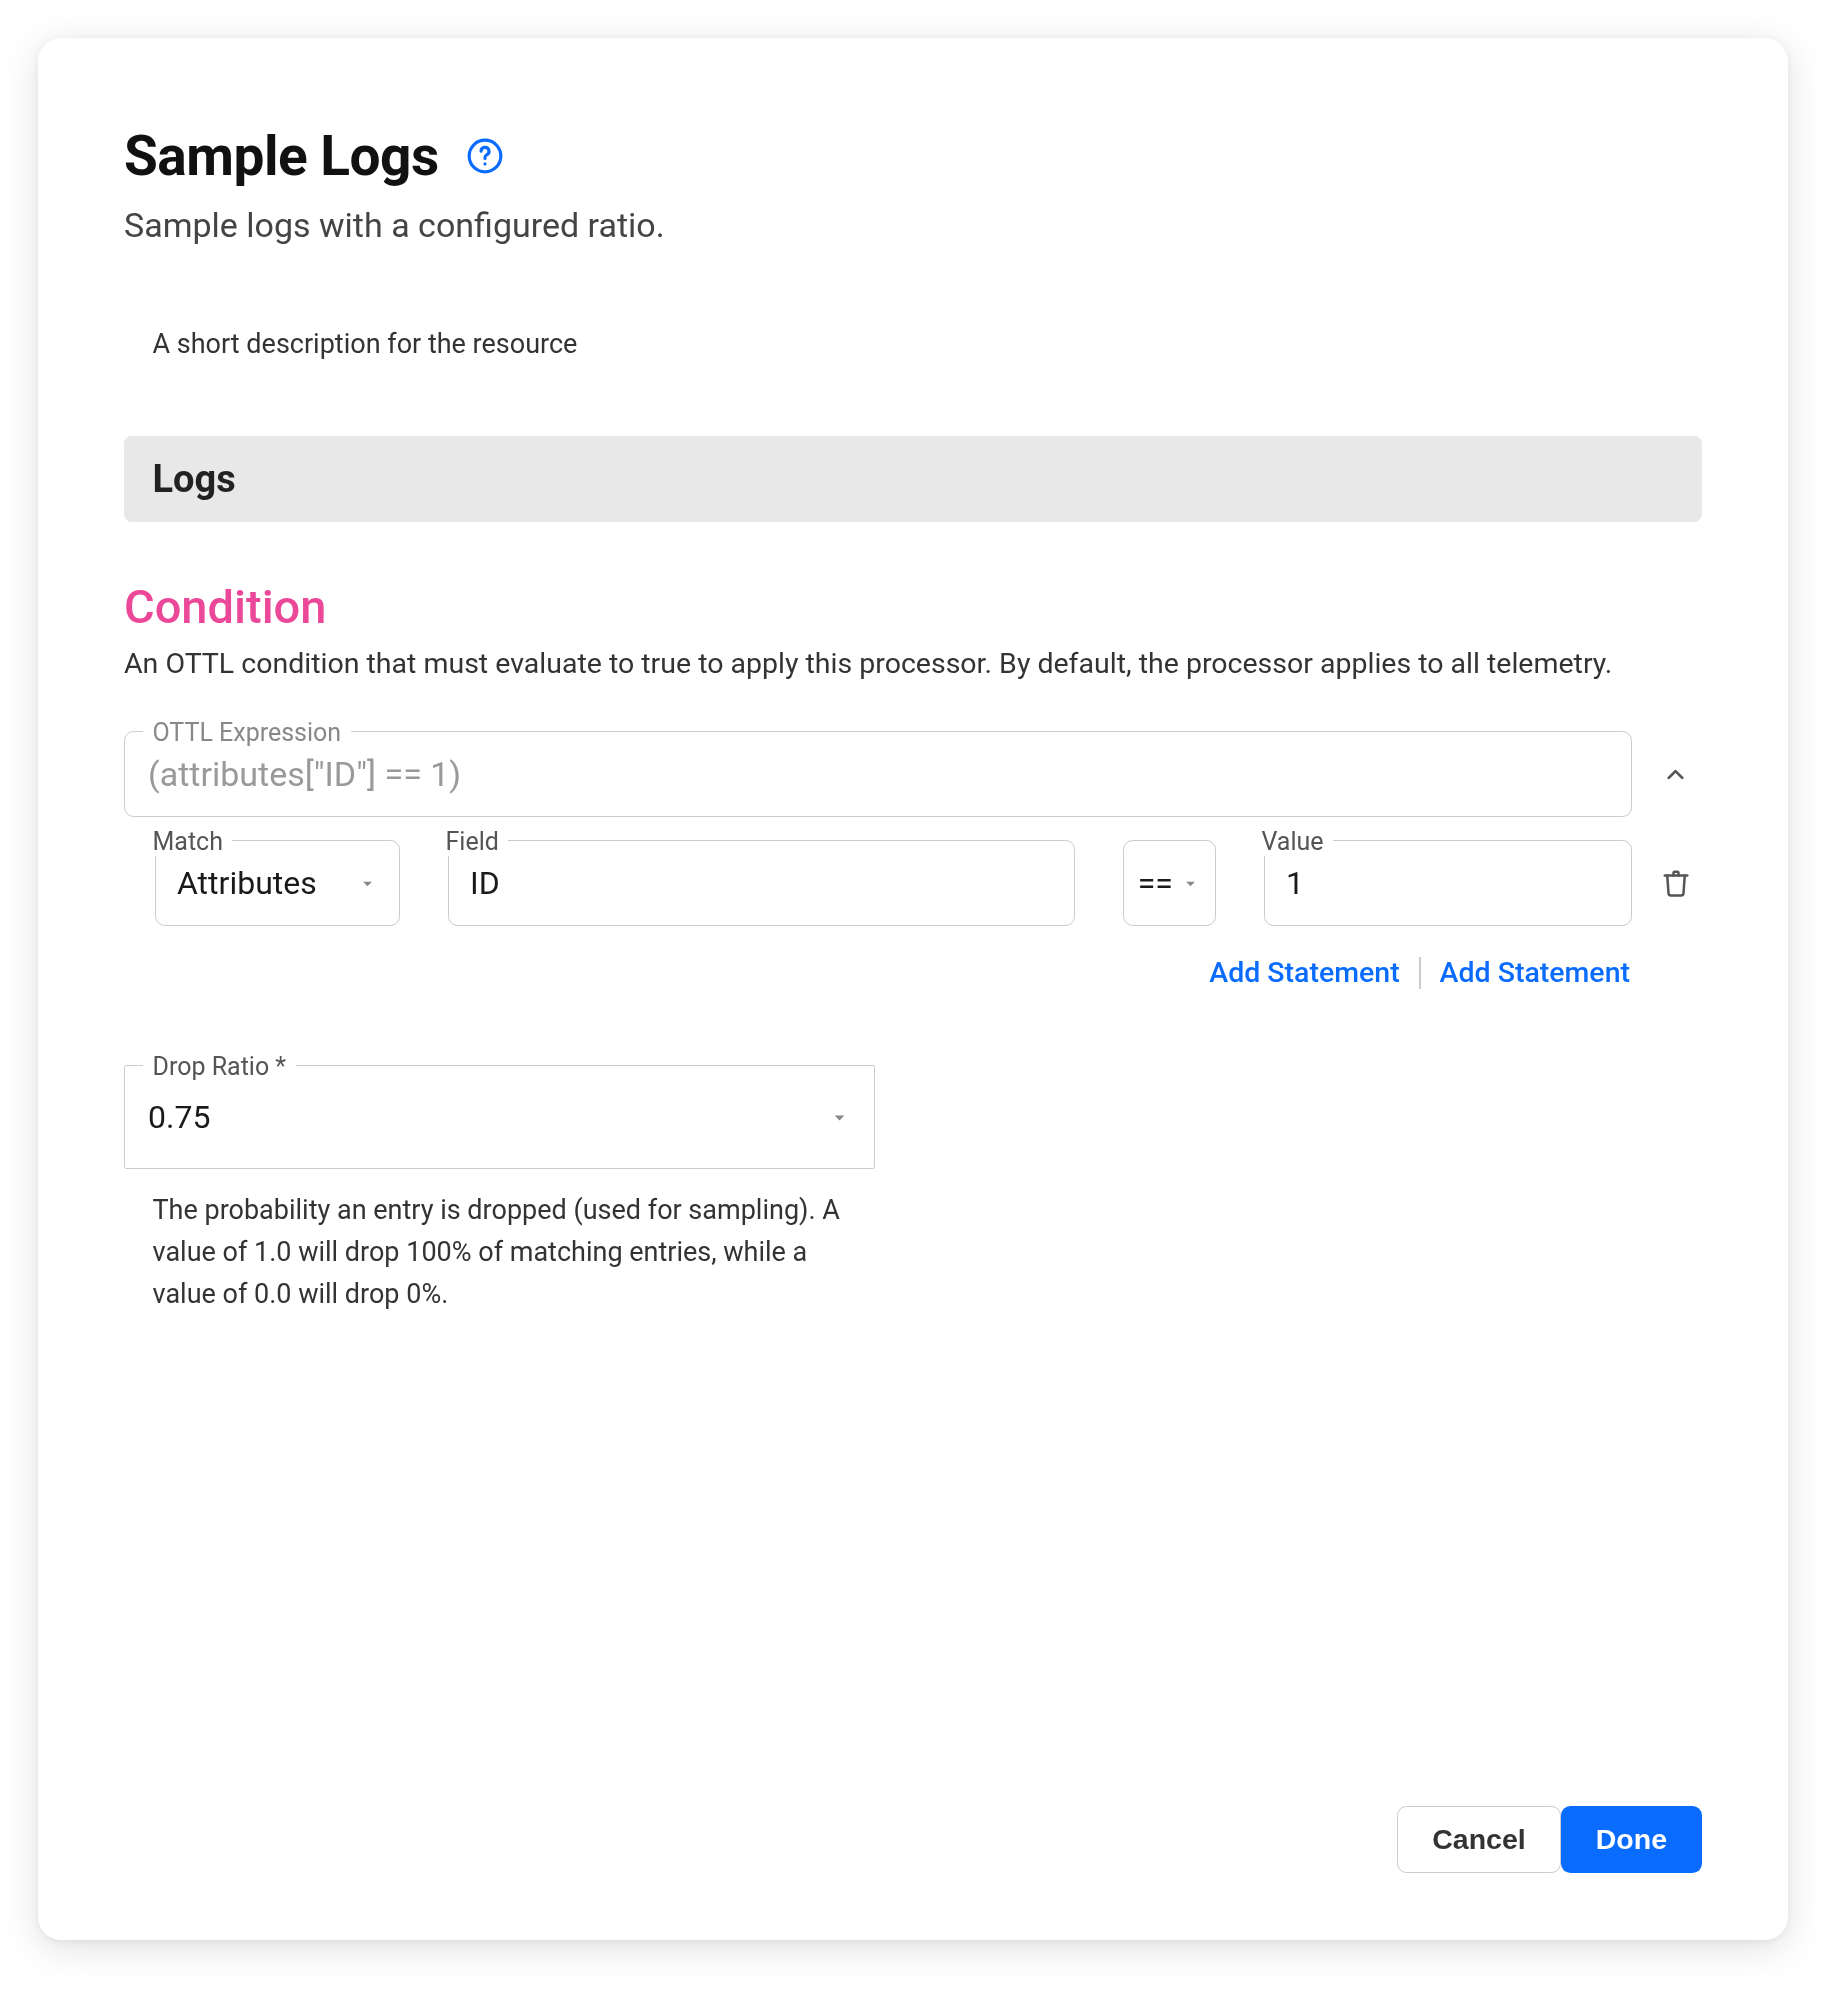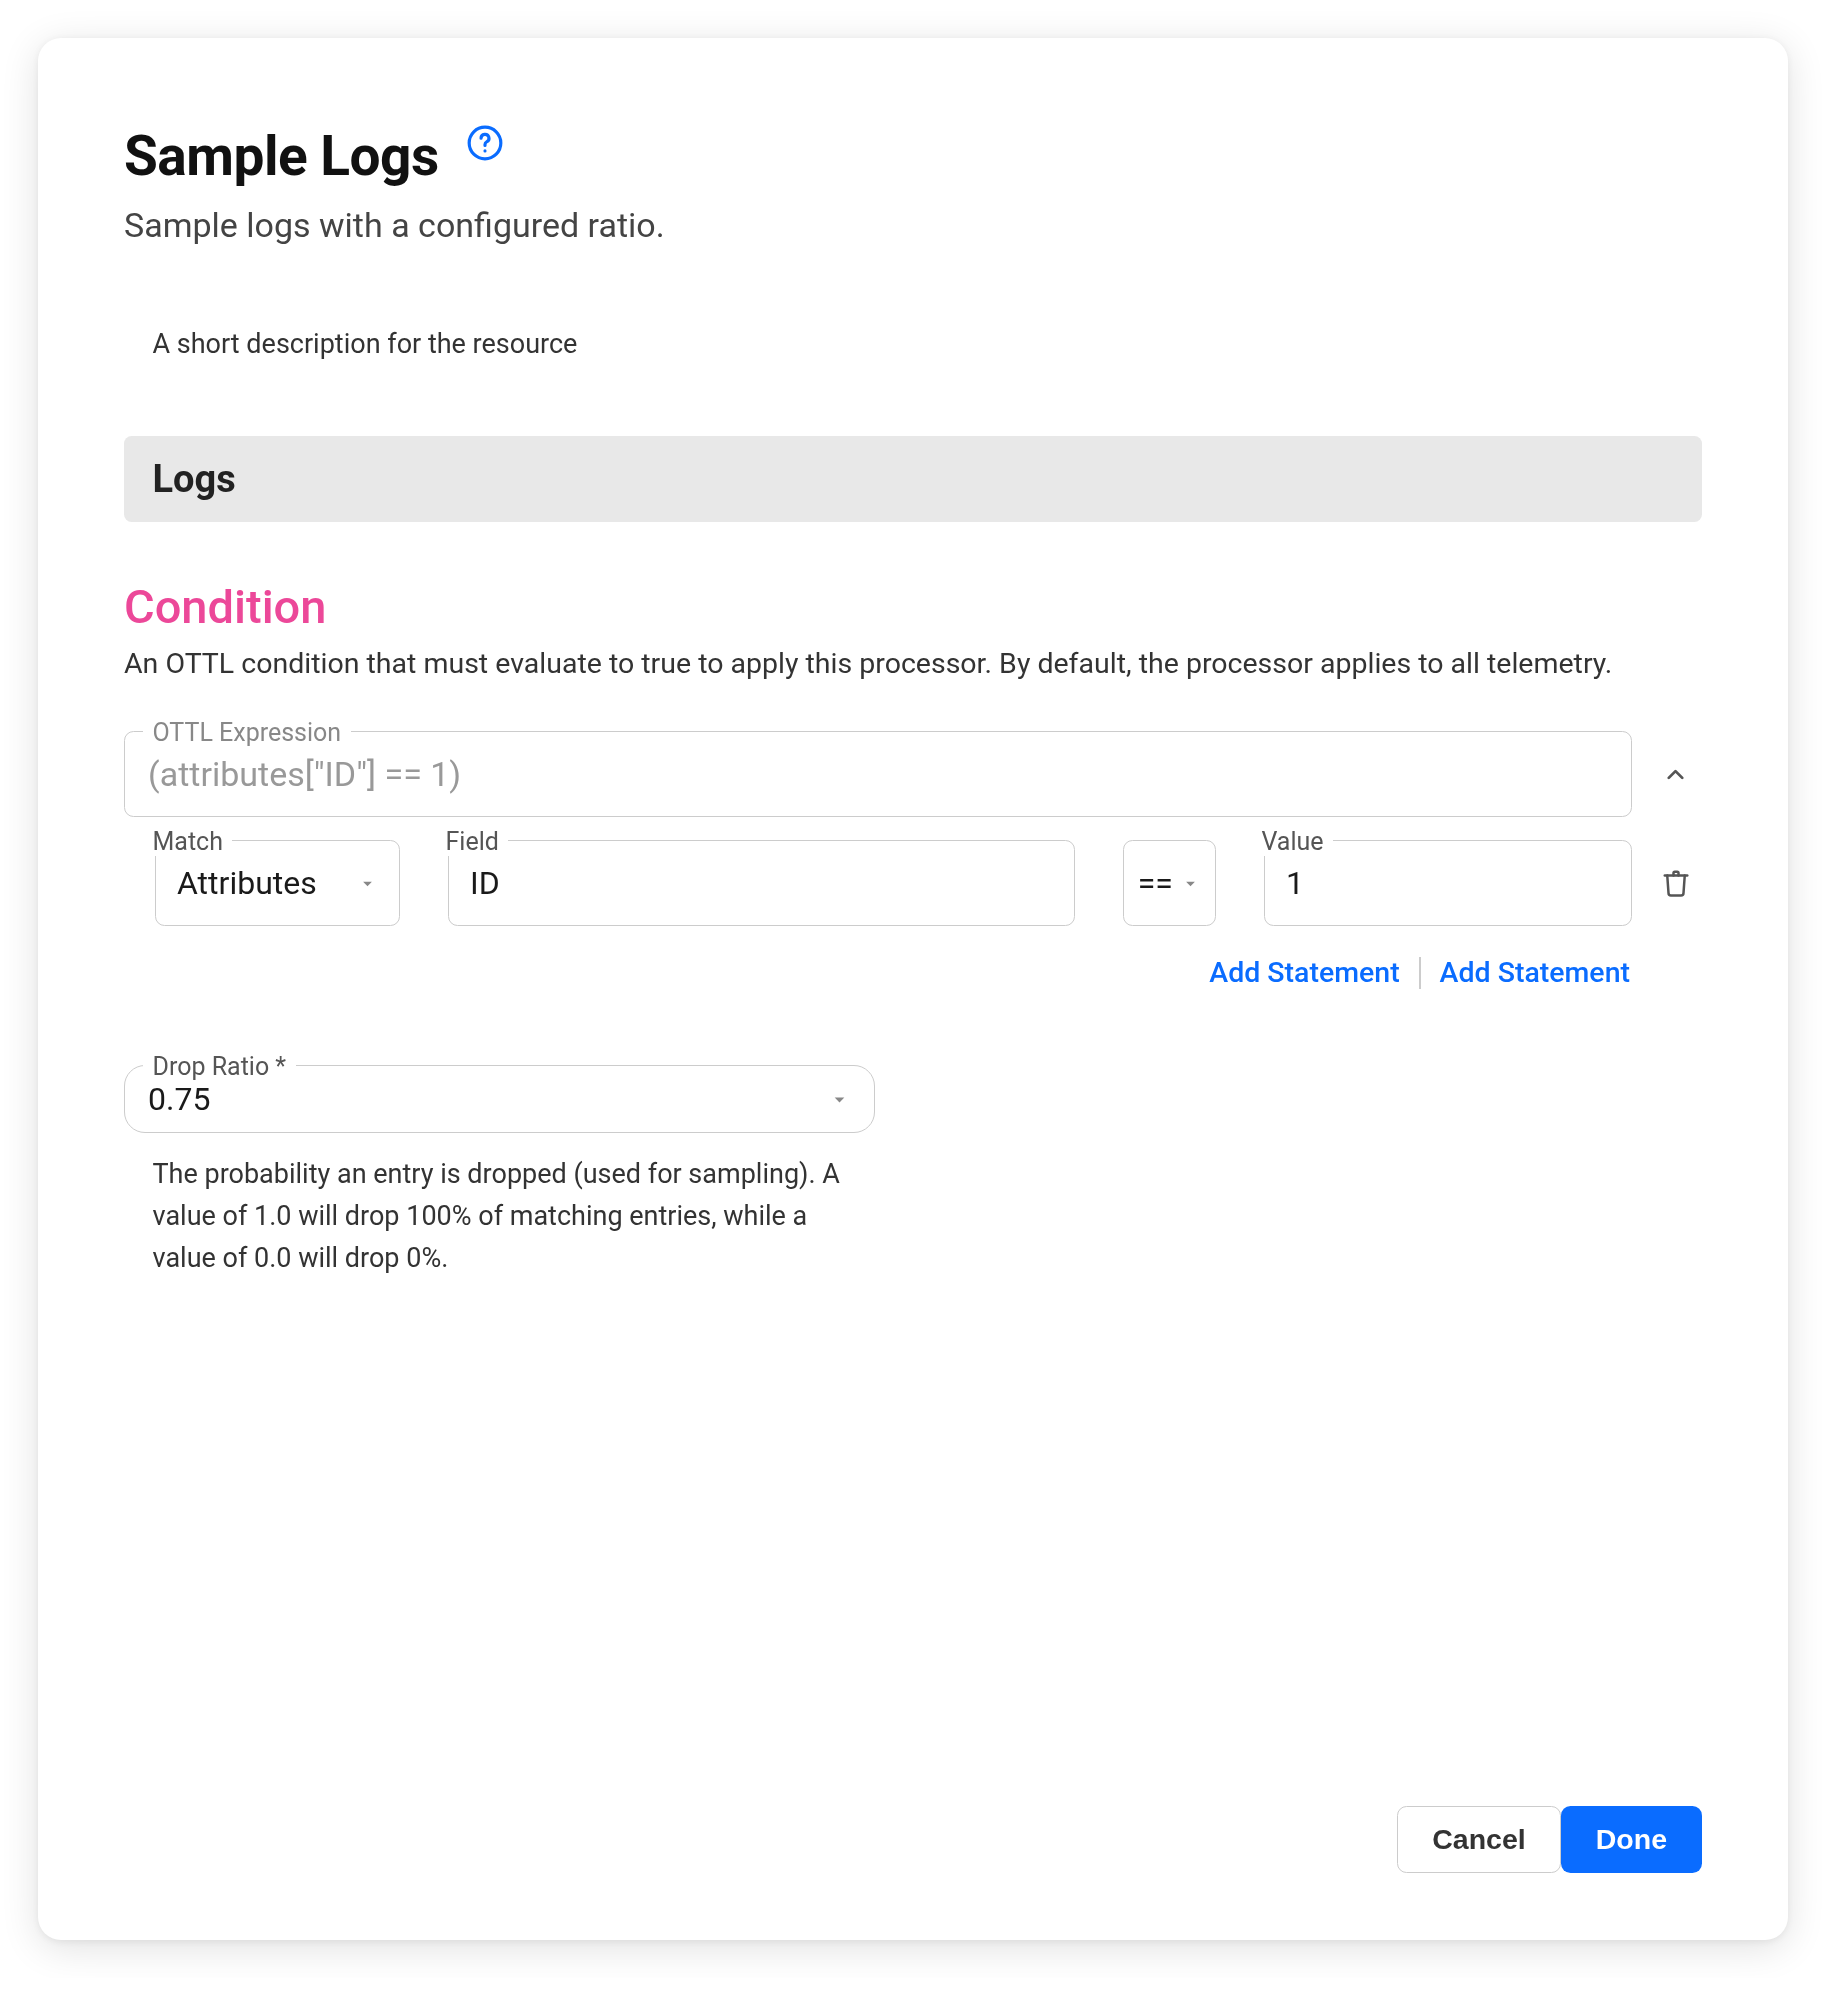--- a/index.html
+++ b/index.html
@@ -15,21 +15,21 @@
     border-radius: 23px;
     box-shadow: 0 7.6px 38px rgba(0,0,0,0.12), 0 1.9px 7.6px rgba(0,0,0,0.06);
     padding: 86px 86px 67px 86px;
     position: relative;
     min-height: 1902px;
     display: flex;
     flex-direction: column;
   }
   .header-row {
     display: flex;
-    align-items: flex-start;
+    align-items: center;
     gap: 27px;
     margin-bottom: 17px;
   }
   .title {
     font-size: 55px;
     font-weight: 700;
     letter-spacing: -0.5px;
     color: #111;
   }
   .help-icon {
@@ -165,23 +165,23 @@
     cursor: pointer;
   }
   .vsep {
     width: 1.9px;
     height: 32px;
     background: #ccc;
   }
   .drop-wrap { position: relative; width: 751px; }
   .drop-select {
     width: 100%;
-    height: 68px;
+    height: 104px;
     border: 1.9px solid #ccc;
-    border-radius: 21px;
+    border-radius: 2px;
     display: flex;
     align-items: center;
     padding: 0 23px;
     font-size: 32px;
     background: #fff;
   }
   .drop-helper {
     font-size: 27px;
     color: #333;
     margin: 21px 0 0 28.5px;

